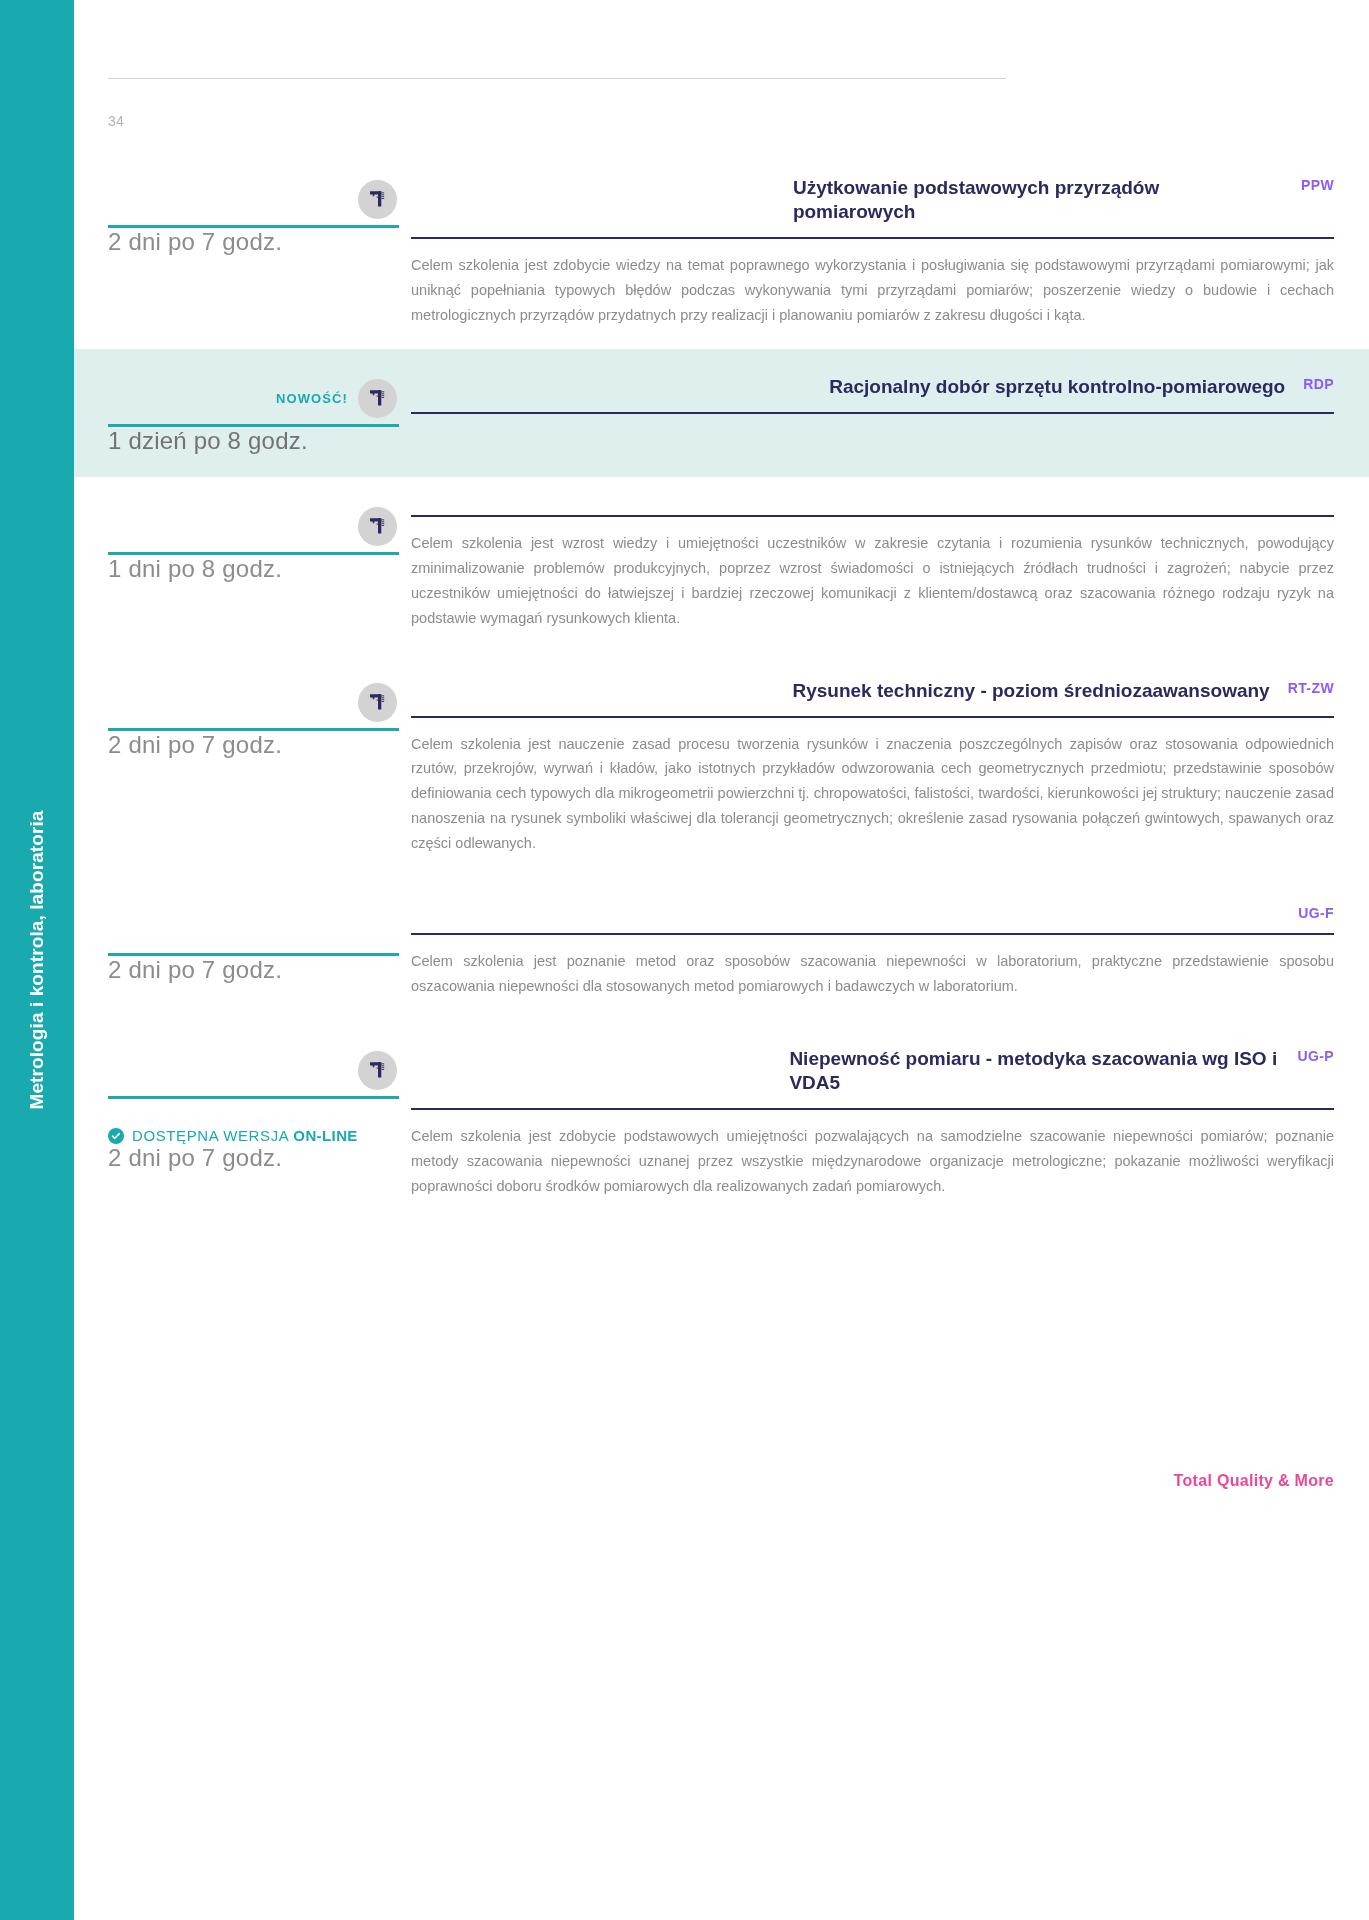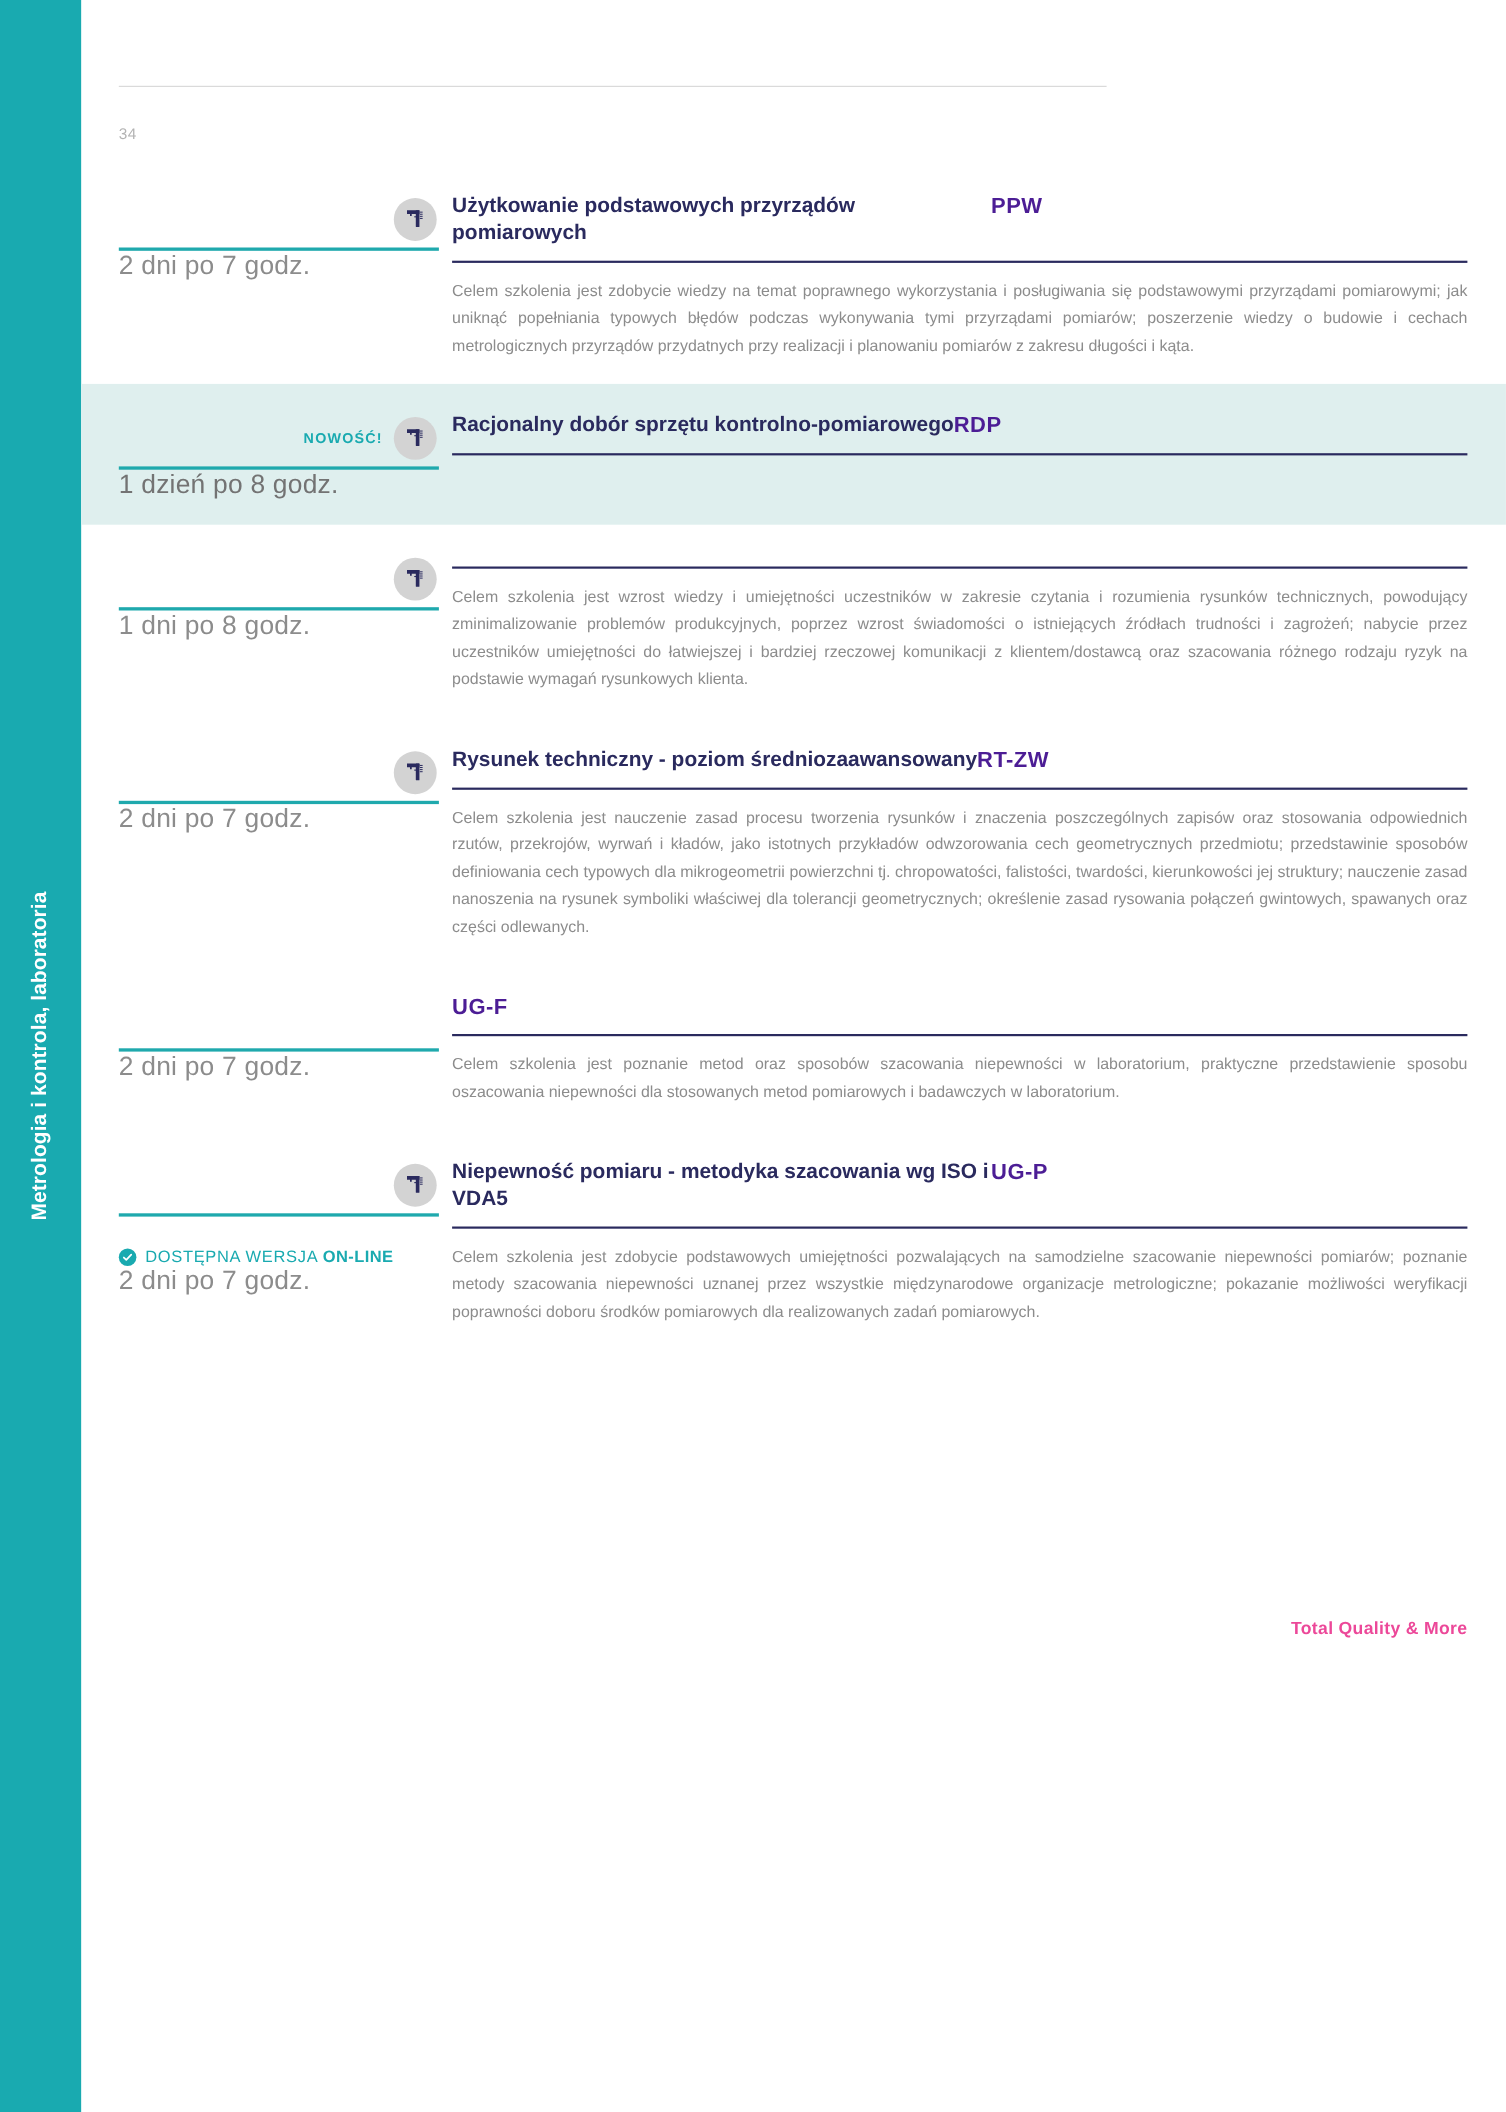--- a/index.html
+++ b/index.html
@@ -109,30 +109,31 @@
     background:#19AAB0;
     display:flex;align-items:center;justify-content:center;
     flex:0 0 16px;
   }
   .online-badge .check svg{display:block;}
   .online-badge b{font-weight:bold;letter-spacing:.4px;}
   .online-badge .ob-text{white-space:nowrap;}
 
   
   .title-row{
-    display:flex;align-items:flex-start;justify-content:flex-start;
+    display:flex;align-items:flex-start;justify-content:flex-end;
+    gap:18px;
   }
   .course-title{
     color:#2A2A5E;
     font-size:19px;font-weight:bold;line-height:1.28;
     max-width:490px;
   }
   .course-code{
-    color:#4c1d95;
-    font-size:20px;font-weight:bold;letter-spacing:.4px;
+    color:#8b5cf6;
+    font-size:14px;font-weight:bold;letter-spacing:.4px;
     white-space:nowrap;padding-top:1px;
   }
   .navy-rule{
     height:2px;background:#2A2A5E;margin-top:12px;width:100%;
   }
   .course-desc{
     margin-top:14px;
     color:#8c8c8c;
     font-size:14.5px;line-height:1.72;
     text-align:justify;

